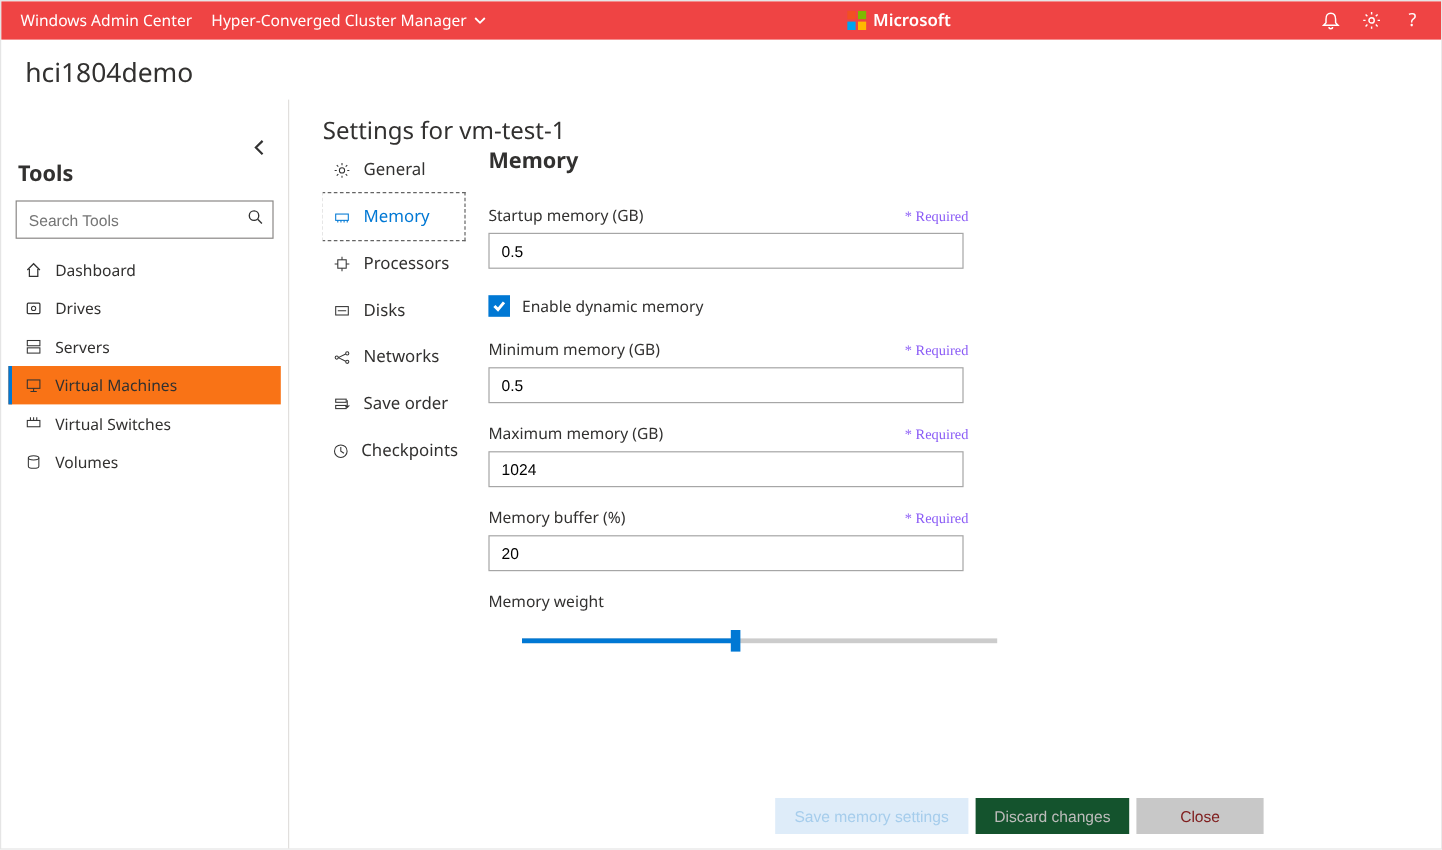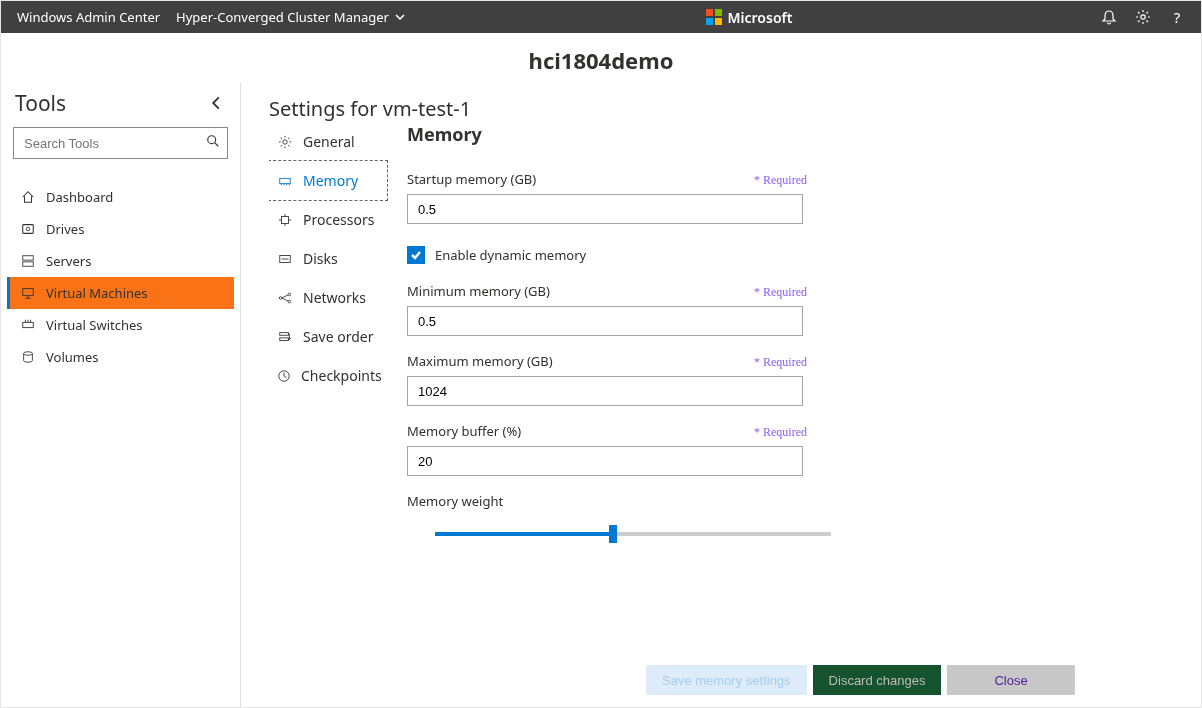--- a/index.html
+++ b/index.html
@@ -1,36 +1,36 @@
 <!DOCTYPE html>
 <html><head>
 <meta charset="utf-8">
 <style>
   * { box-sizing: border-box; margin: 0; padding: 0; }
   body { font-family: "Segoe UI", -apple-system, system-ui, sans-serif; font-size: 13px; color: #323130; background: #fff; width: 1202px; height: 708px; overflow: hidden; border: 1px solid #e5e5e5;}
   
-  .topbar { background: #404040; height: 32px; display: flex; align-items: center; color: #fff; }
+  .topbar { background: #ef4444; height: 32px; display: flex; align-items: center; color: #fff; }
   .topbar .brand { font-size: 13px; padding: 0 16px; }
   .topbar .context { font-size: 13px; display:flex; align-items:center; gap:6px; cursor:pointer; }
   .topbar .center { flex:1; display:flex; justify-content:center; align-items:center; gap:6px; }
   .topbar .ms-logo { display:inline-flex; }
   .topbar .ms-text { font-size:14px; font-weight:600; }
   .topbar .right { display:flex; align-items:center; gap:2px; padding-right:8px; }
   .topbar .icon-btn { width:32px; height:32px; display:flex; align-items:center; justify-content:center; cursor:pointer; }
   .topbar .icon-btn svg { stroke:#fff; fill:none; }
 
-  .cluster-title { font-size: 22px; font-weight: 700; padding: 12px 20px 8px 20px; text-align: center; }
+  .cluster-title { font-size: 22px; font-weight: 400; padding: 12px 20px 8px 20px; }
 
   .main { display:flex; height: calc(100% - 32px - 44px); }
 
   .tools { width: 240px; padding: 0 6px; border-right: 1px solid #e1dfdd; display:flex; flex-direction:column; }
   .tools-head { display:flex; align-items:center; justify-content:space-between; padding: 6px 8px 10px 8px; }
-  .tools-head h2 { font-size: 21px; font-weight: 400; }
+  .tools-head h2 { font-size: 18px; font-weight: 700; margin-top: 44px; }
   .tools-head .collapse { width:20px; height:20px; display:flex; align-items:center; justify-content:center; cursor:pointer; }
-  .search-box { position:relative; margin: 0 6px 22px 6px; }
+  .search-box { position:relative; margin: 0 6px 10px 6px; }
   .search-box input { width:100%; height:32px; border:1px solid #8a8886; padding:0 30px 0 10px; font-size:13px; outline:none; }
   .search-box .sicon { position:absolute; right:8px; top:50%; transform:translateY(-50%); }
   .tool-list { list-style:none; }
   .tool-item { display:flex; align-items:center; gap:10px; padding: 7px 10px; cursor:pointer; border-left:3px solid transparent; }
   .tool-item.active { background:#f97316; border-left-color:#0078d4; }
   .tool-item .ticon { width:16px; height:16px; display:flex; align-items:center; justify-content:center; }
   .tool-item span.label { font-size:13px; }
 
   .content { flex:1; display:flex; padding: 12px 24px 0 28px; position:relative; flex-direction:column; }
   .page-title { font-size: 20px; font-weight: 400; margin-bottom: 0; }
@@ -55,21 +55,21 @@
   .chk svg { stroke:#fff; stroke-width:2.5; fill:none; }
   .slider-wrap { }
   .slider-track { position:relative; width: 396px; height: 4px; background:#ccc; margin-top: 22px; margin-left:28px; }
   .slider-fill { position:absolute; left:0; top:0; height:100%; width:45%; background:#0078d4; }
   .slider-thumb { position:absolute; top:50%; left:45%; transform:translate(-50%,-50%); width:8px; height:18px; background:#0078d4; cursor:pointer; }
 
   .footer { position:absolute; bottom:18px; left:405px; display:flex; gap:6px; }
   .btn { height:30px; padding: 0 16px; border:none; font-size:13px; cursor:pointer; }
   .btn-primary-dis { background:#deecf9; color:#a6cdec; }
   .btn-secondary-dis { background:#14532d; color:#bdbcbb; }
-  .btn-close { background:#c8c8c8; color:#4c1d95; padding:0 47px; }
+  .btn-close { background:#c8c8c8; color:#7f1d1d; padding:0 36px; }
 </style>
 </head>
 <body>
 
 <div class="topbar">
   <div class="brand">Windows Admin Center</div>
   <div class="context">
     <span>Hyper-Converged Cluster Manager</span>
     <span>
       <svg width="10" height="10" viewBox="0 0 10 10">

